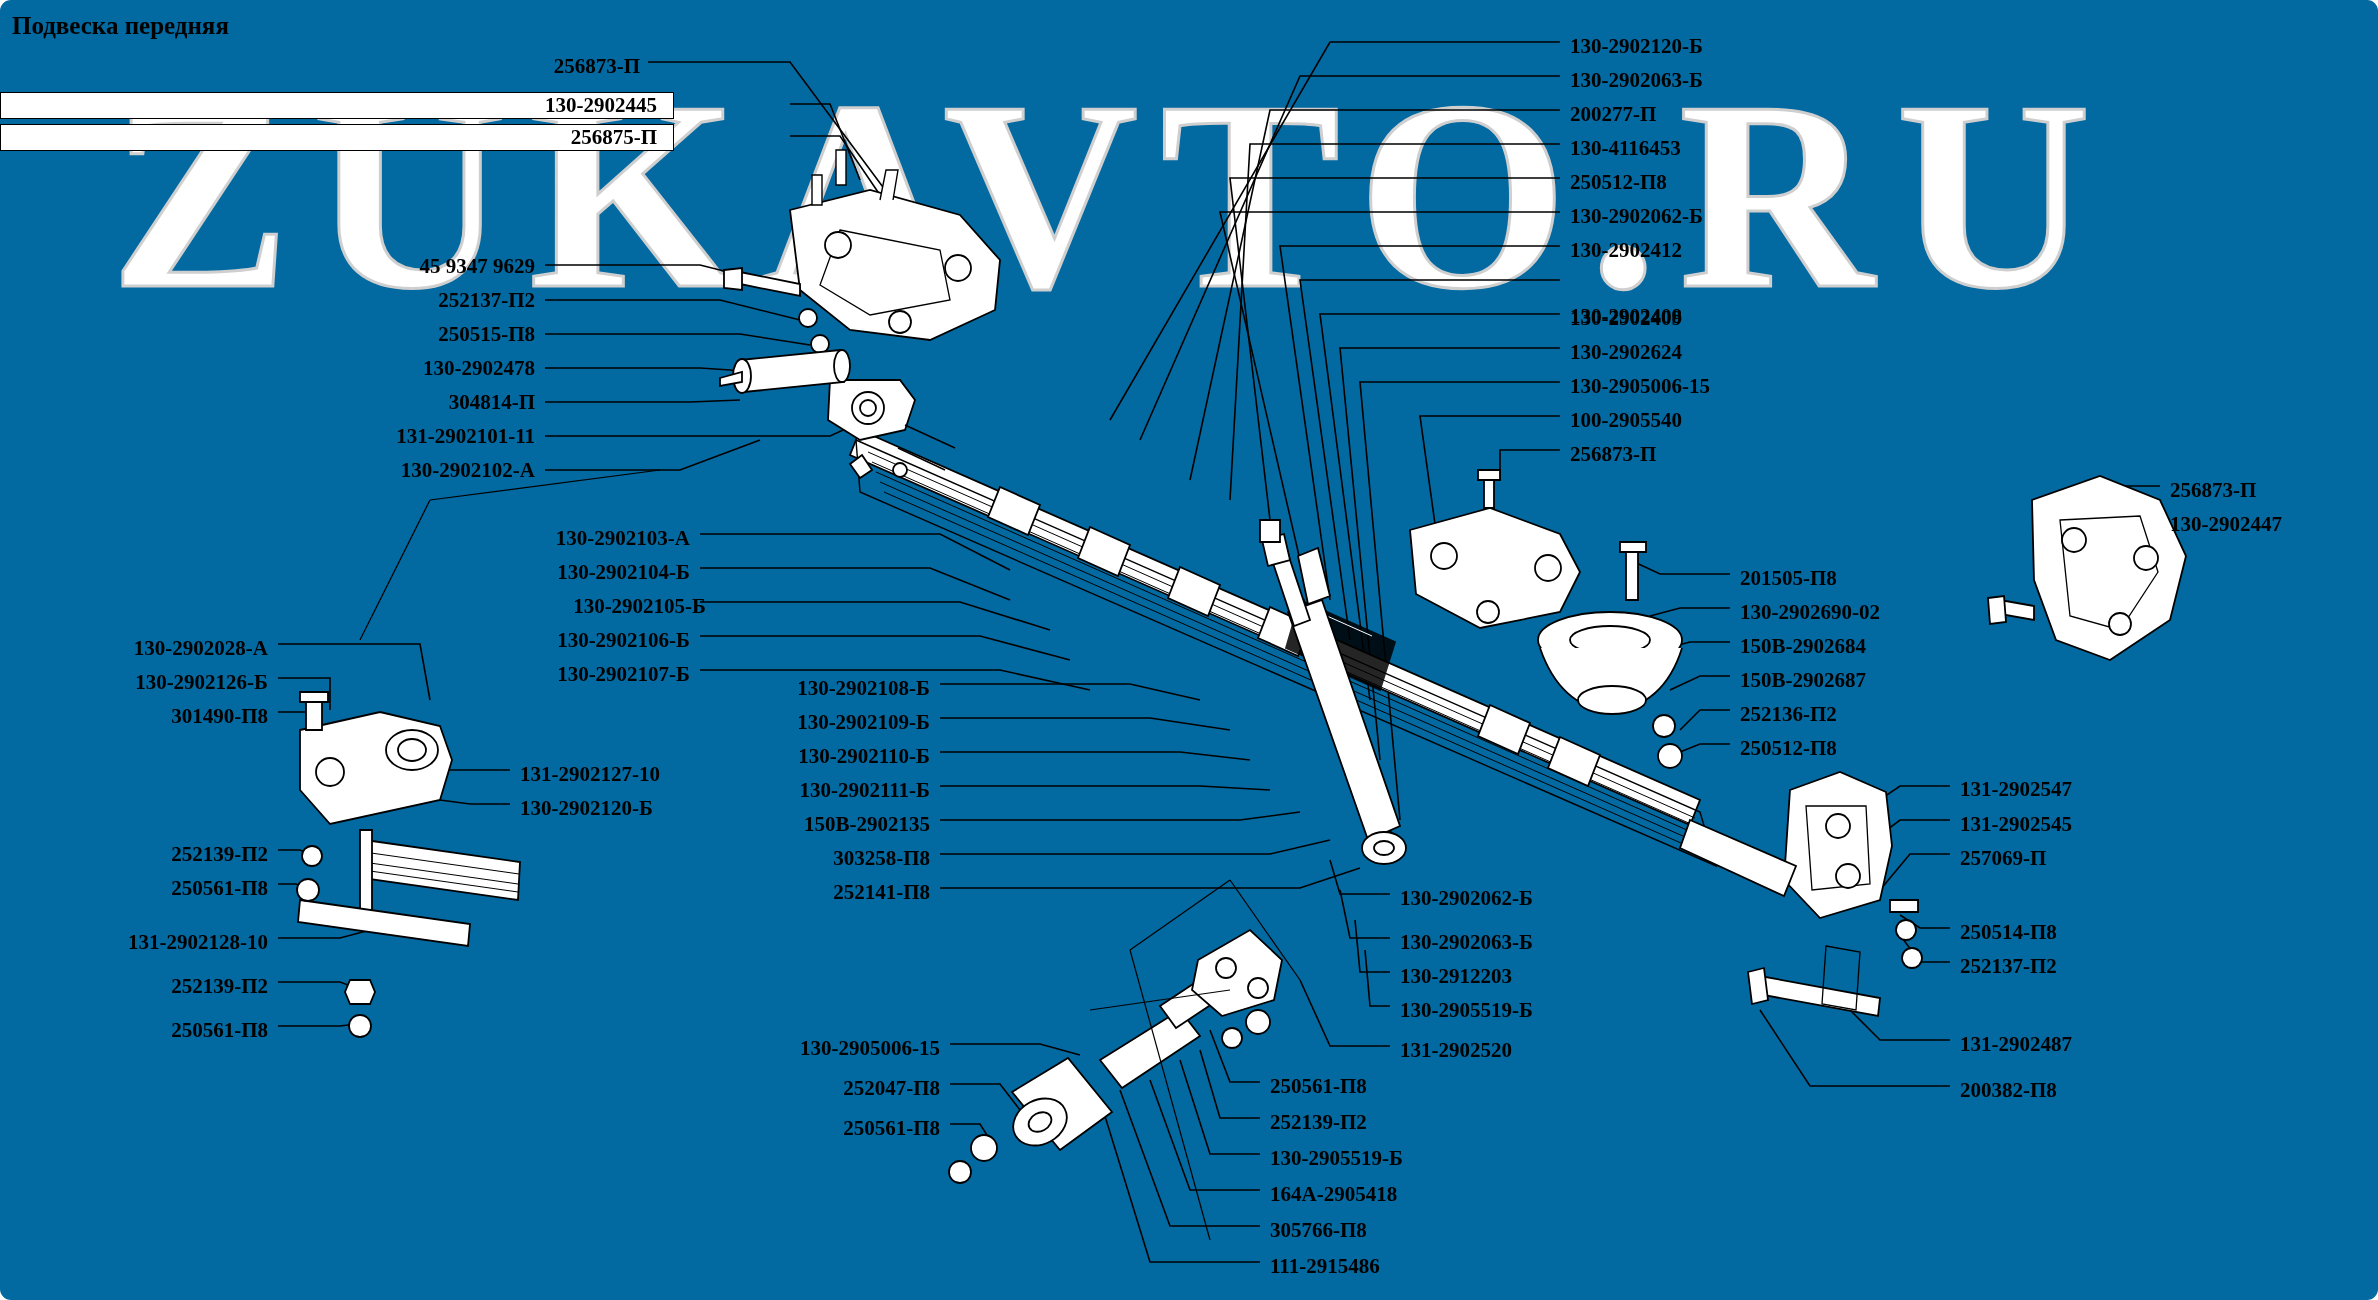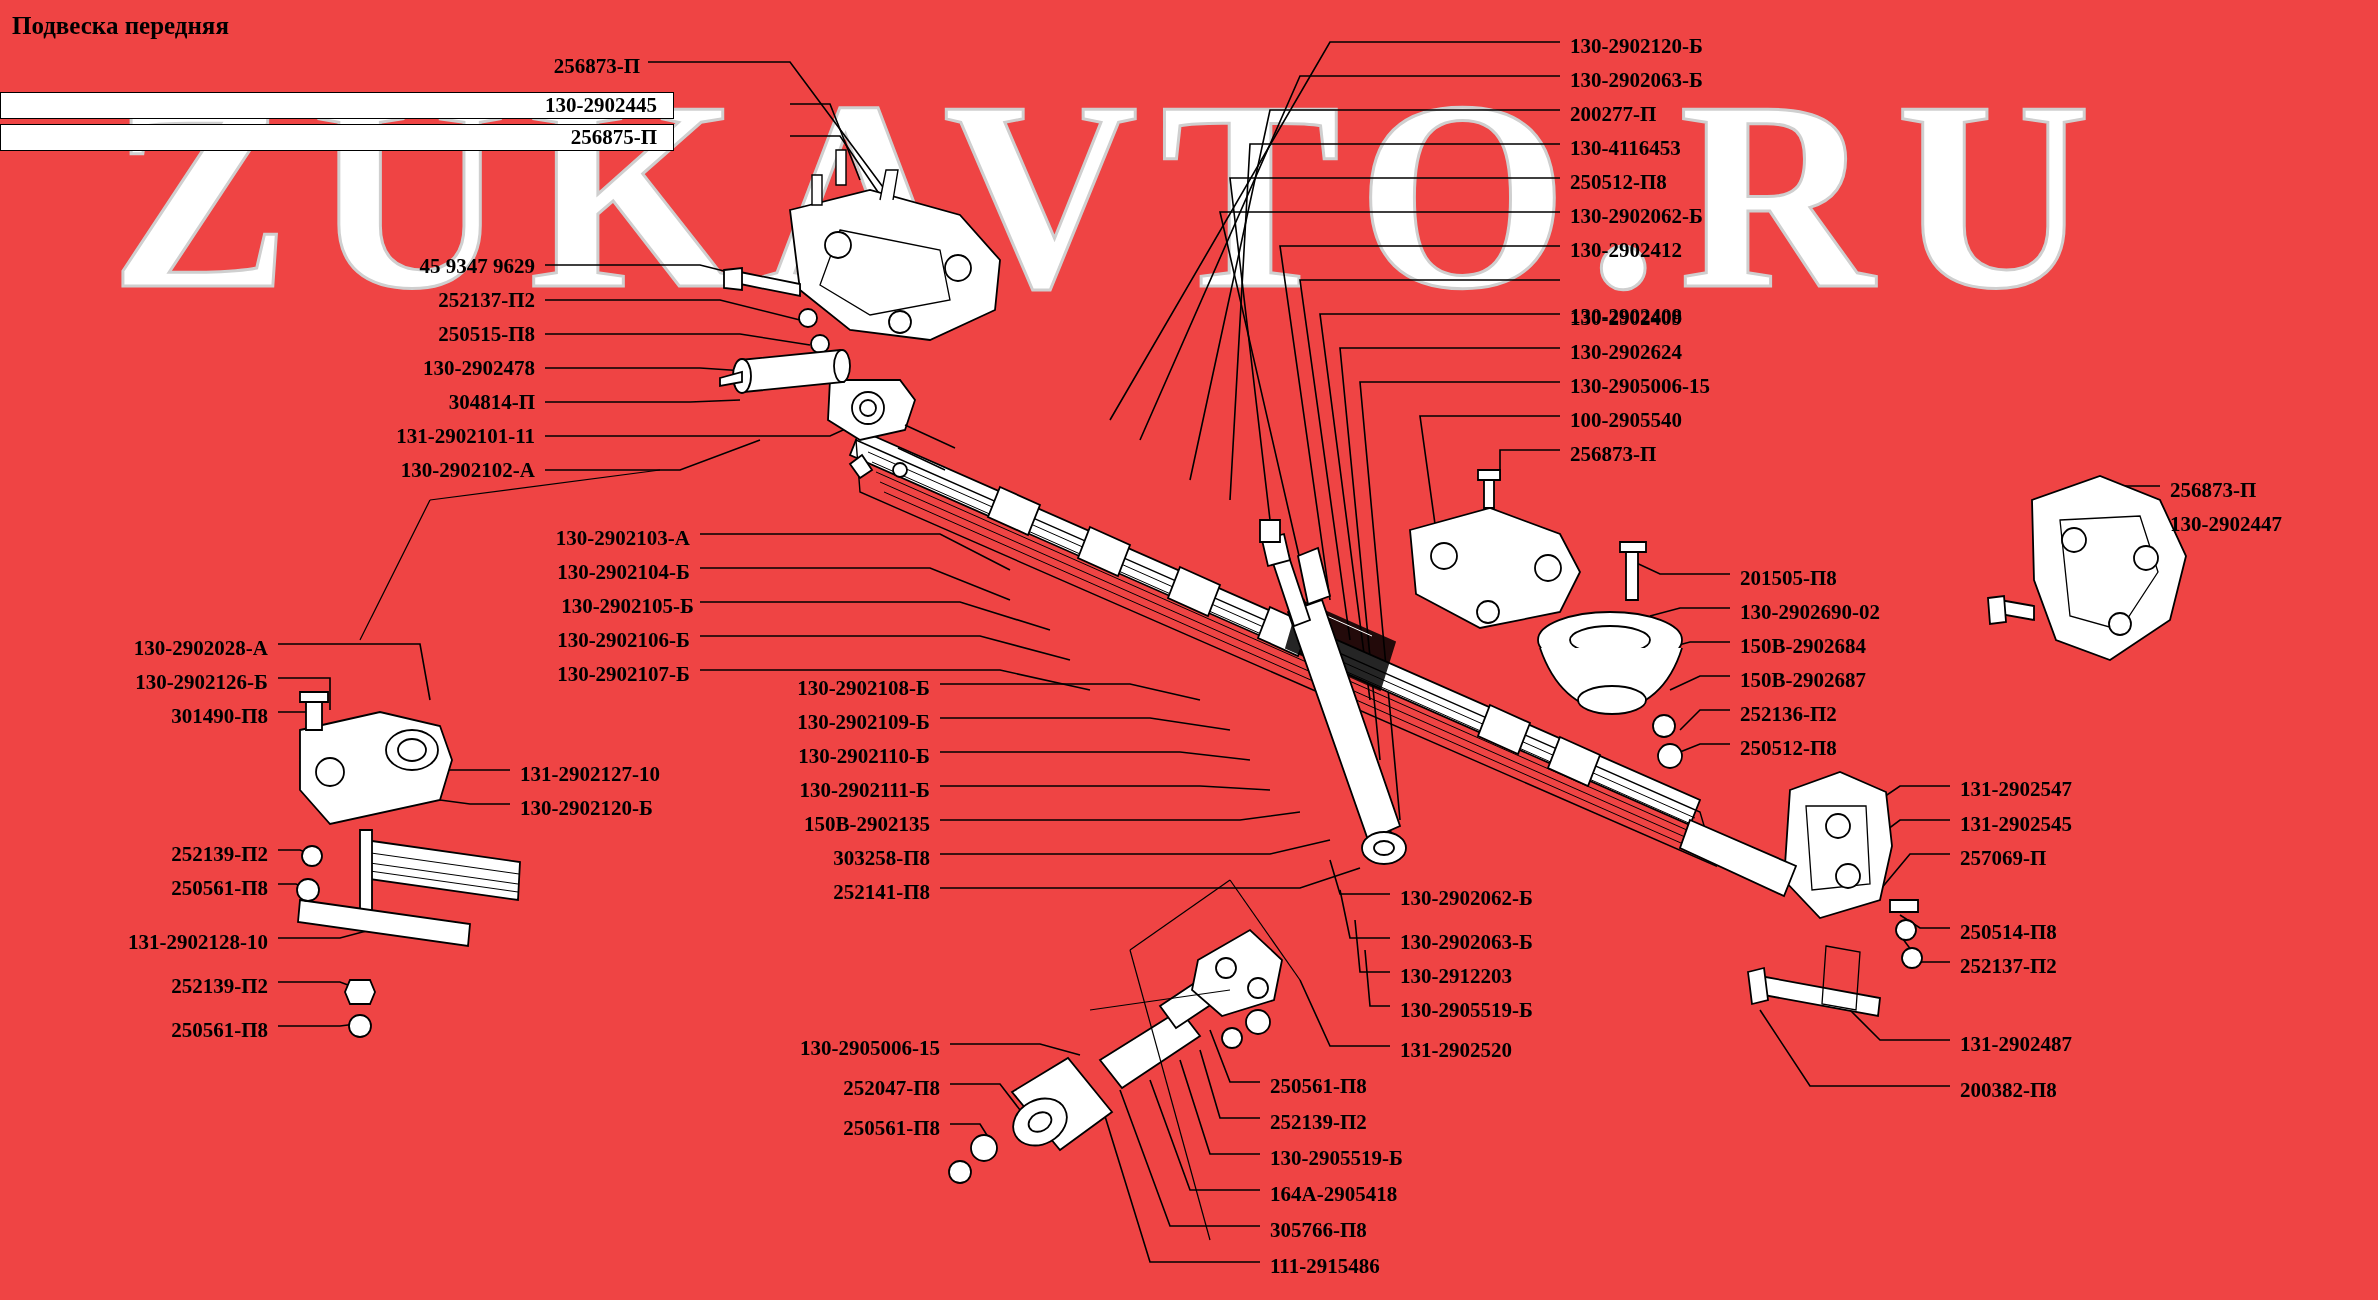--- a/index.html
+++ b/index.html
@@ -7,22 +7,23 @@
     padding: 0;
     background: #ffffff;
   }
   body {
     font-family: "Liberation Serif", serif;
   }
   #page {
     position: relative;
     width: 2378px;
     height: 1300px;
-    background: #ef4444;
+    background: #0369a1;
     overflow: hidden;
+    border-radius: 11px;
   }
   #watermark {
     position: absolute;
     left: 0;
     top: 30px;
     width: 2378px;
     height: 320px;
     pointer-events: none;
     z-index: 1;
   }
@@ -331,21 +332,21 @@
       <div class="label boxed" style="top: 124px; left: 0px; width: 640px; text-align: right;">256875-П</div>
       <div class="label" style="top: 256px; left: 0px; width: 535px; text-align: right;">45 9347 9629</div>
       <div class="label" style="top: 290px; left: 0px; width: 535px; text-align: right;">252137-П2</div>
       <div class="label" style="top: 324px; left: 0px; width: 535px; text-align: right;">250515-П8</div>
       <div class="label" style="top: 358px; left: 0px; width: 535px; text-align: right;">130-2902478</div>
       <div class="label" style="top: 392px; left: 0px; width: 535px; text-align: right;">304814-П</div>
       <div class="label" style="top: 426px; left: 0px; width: 535px; text-align: right;">131-2902101-11</div>
       <div class="label" style="top: 460px; left: 0px; width: 535px; text-align: right;">130-2902102-А</div>
       <div class="label" style="top: 528px; left: 0px; width: 690px; text-align: right;">130-2902103-А</div>
       <div class="label" style="top: 562px; left: 0px; width: 690px; text-align: right;">130-2902104-Б</div>
-      <div class="label" style="top: 596px; left: 4px; width: 690px; text-align: right;">130-2902105-Б</div>
+      <div class="label" style="top: 596px; left: 16px; width: 690px; text-align: right;">130-2902105-Б</div>
       <div class="label" style="top: 630px; left: 0px; width: 690px; text-align: right;">130-2902106-Б</div>
       <div class="label" style="top: 664px; left: 0px; width: 690px; text-align: right;">130-2902107-Б</div>
       <div class="label" style="top: 678px; left: 0px; width: 930px; text-align: right;">130-2902108-Б</div>
       <div class="label" style="top: 712px; left: 0px; width: 930px; text-align: right;">130-2902109-Б</div>
       <div class="label" style="top: 746px; left: 0px; width: 930px; text-align: right;">130-2902110-Б</div>
       <div class="label" style="top: 780px; left: 0px; width: 930px; text-align: right;">130-2902111-Б</div>
       <div class="label" style="top: 814px; left: 0px; width: 930px; text-align: right;">150В-2902135</div>
       <div class="label" style="top: 848px; left: 0px; width: 930px; text-align: right;">303258-П8</div>
       <div class="label" style="top: 882px; left: 0px; width: 930px; text-align: right;">252141-П8</div>
       <div class="label" style="top: 638px; left: 0px; width: 268px; text-align: right;">130-2902028-А</div>

